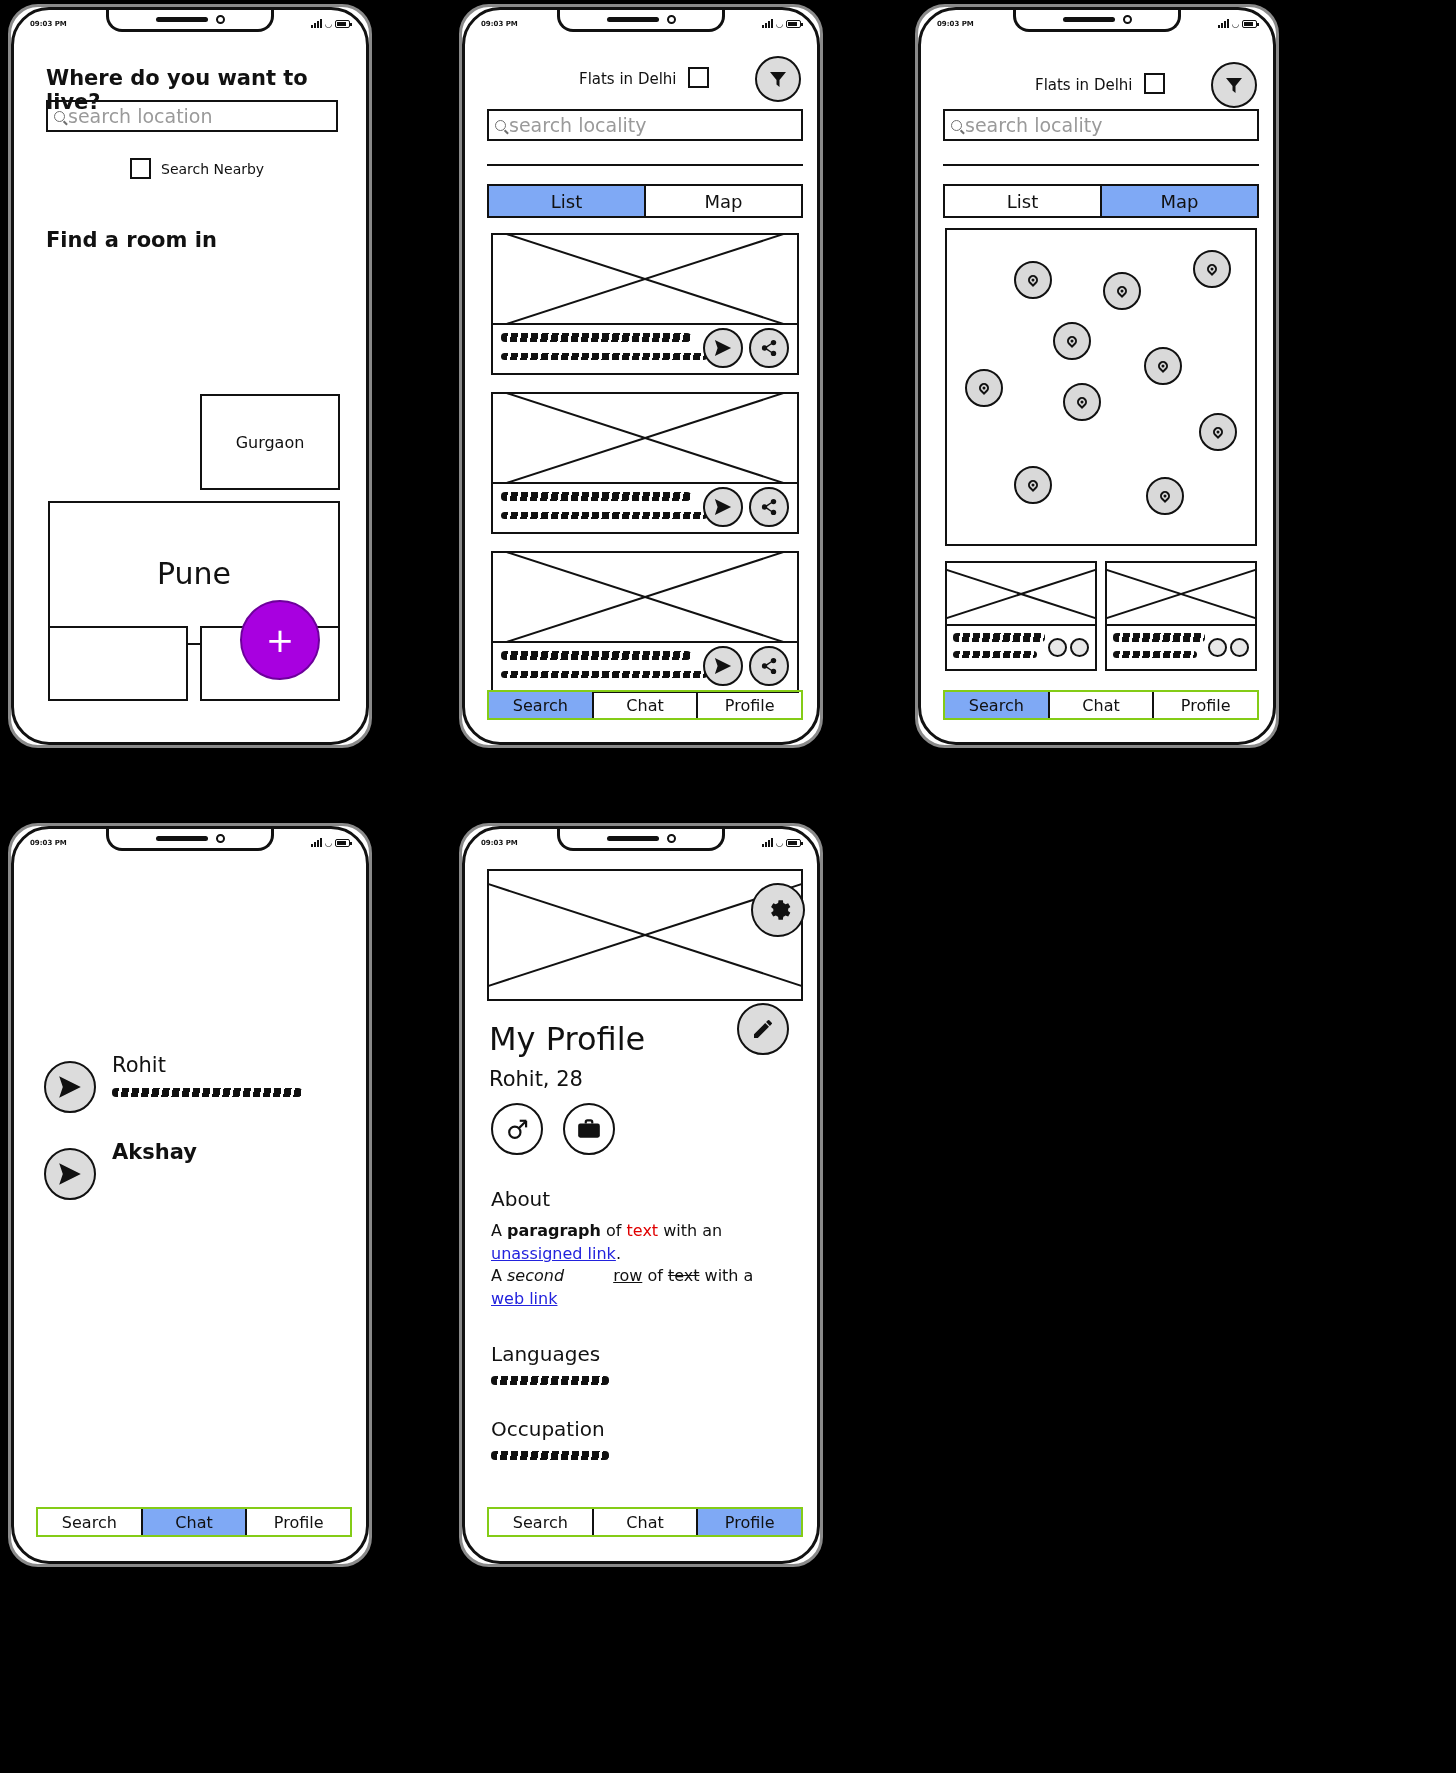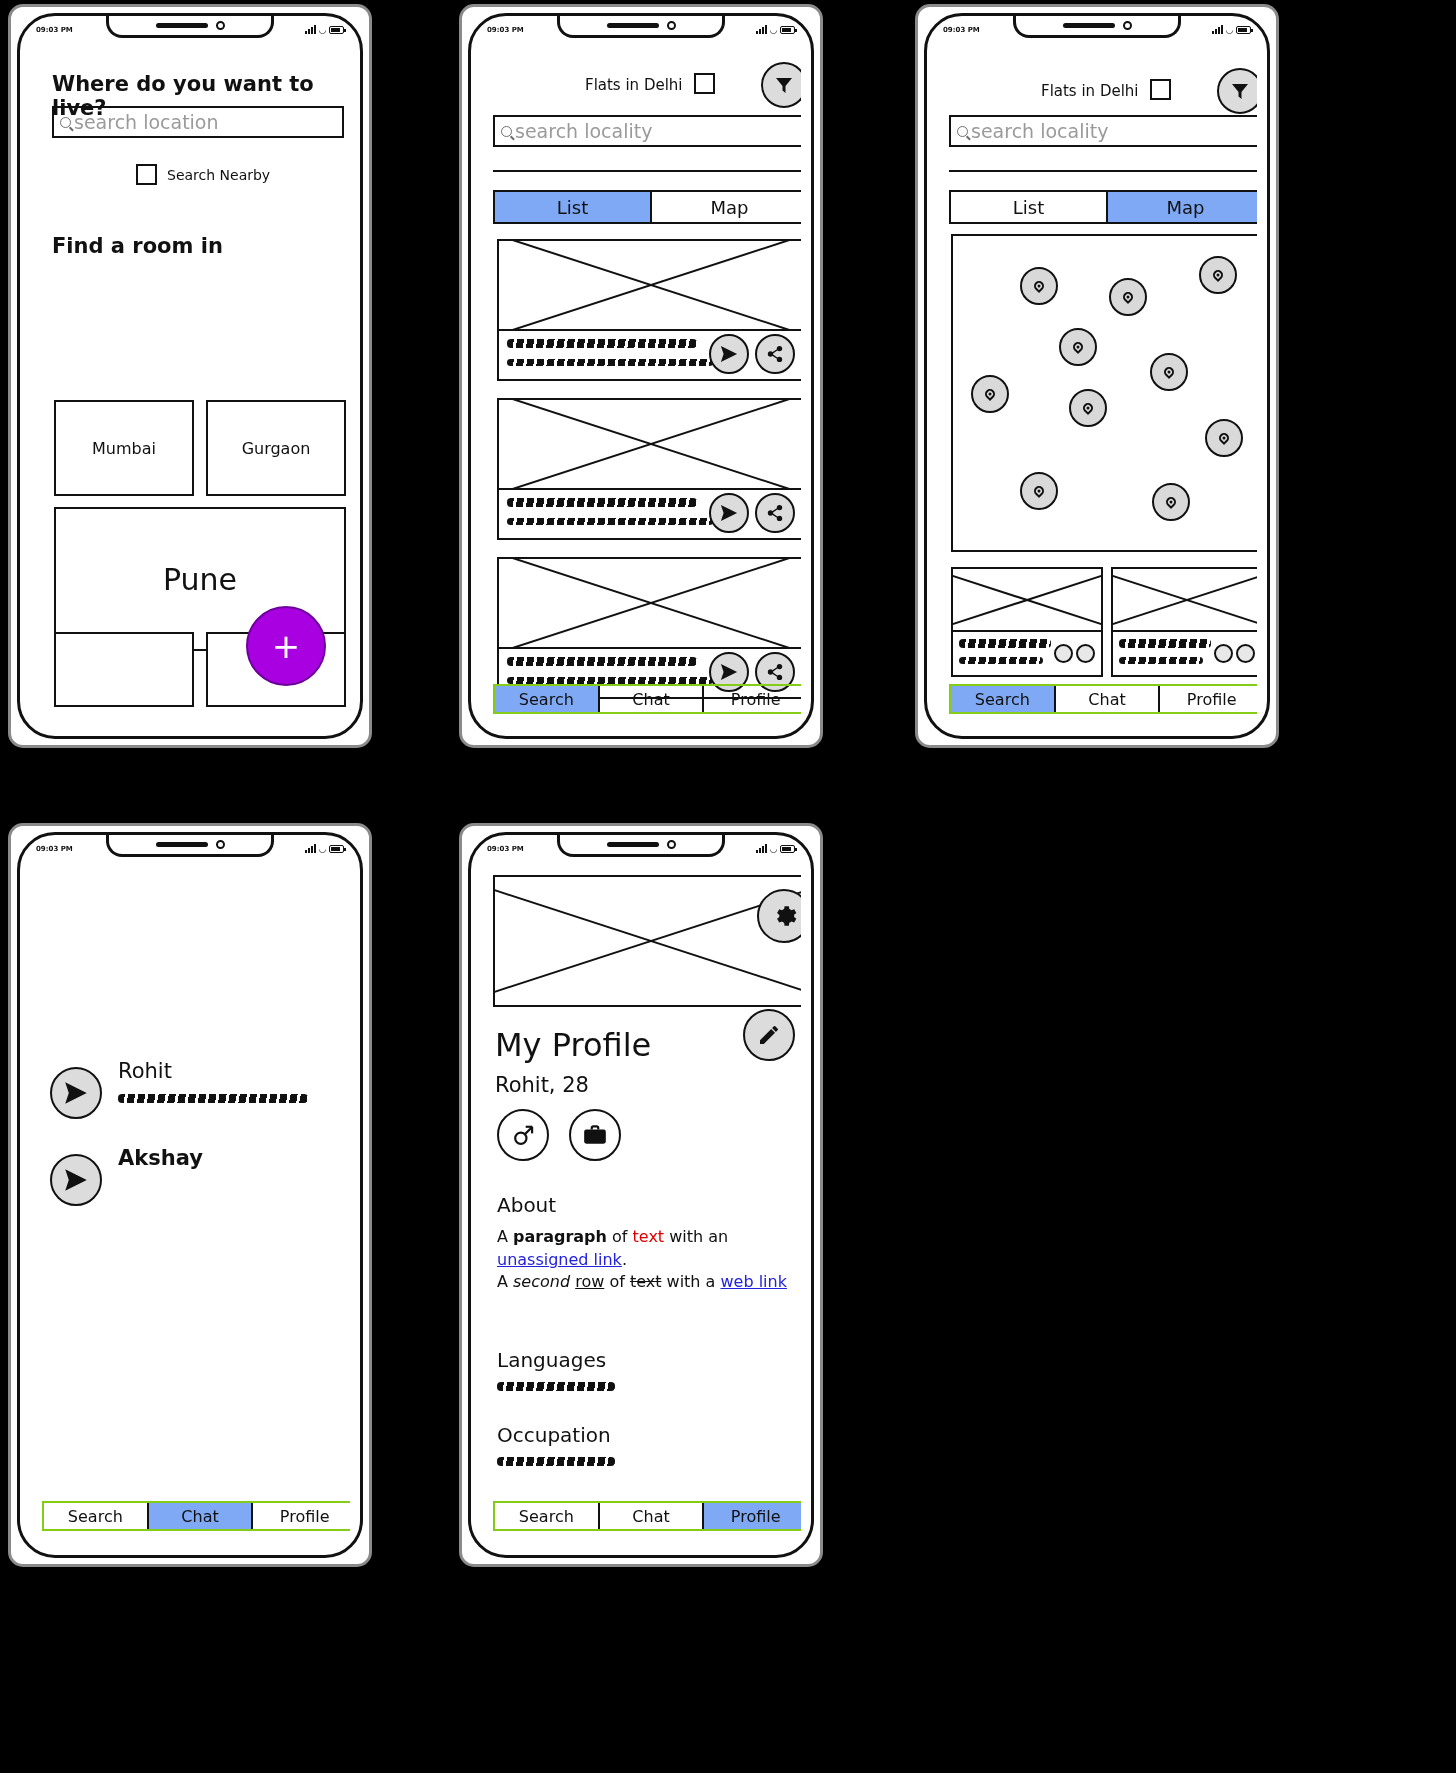--- a/index.html
+++ b/index.html
@@ -18,23 +18,22 @@
     position: relative;
     width: 1456px;
     height: 1773px;
   }
 
   
   .phone {
     position: absolute;
     background: #ffffff;
     border: 3px solid #8a8a8a;
-    border-radius: 15px;
-    box-sizing: border-box;
-    padding: 6px;
+    border-radius: 30px;
+    box-sizing: border-box;
   }
   .phone-inner {
     position: relative;
     width: 100%;
     height: 100%;
     border: 3px solid #111111;
     border-radius: 38px;
     box-sizing: border-box;
     background: #ffffff;
     overflow: hidden;
@@ -297,21 +296,21 @@
 
   .sec-h { font-size: 20px; color: #111111; }
   .prof-title { font-size: 32px; color: #111111; }
   .prof-sub { font-size: 21px; color: #111111; }
   .about-p { font-size: 16px; color: #111111; line-height: 1.42; }
   .about-p b { font-weight: bold; }
   .red { color: #e00000; }
   .lnk { color: #2222dd; text-decoration: underline; }
   .strike { text-decoration: line-through; }
   .ital { font-style: italic; }
-  .und { text-decoration: underline; }
+  .und { text-decoration: underline; margin-left: 44px; }
   .divider { height: 2px; background: #111111; }
 </style>
 </head>
 <body>
 
 <div class="board">
 
   <div class="phone" style="left:8px; top:4px; width:364px; height:744px;">
     <div class="phone-inner">
       <div class="notch">
@@ -343,23 +342,20 @@
         </div>
 
         <div style="position:absolute; left:106px; top:122px; display:flex; align-items:center; gap:10px;">
           <span class="checkbox"></span>
           <span style="font-size:14px;color:#111">Search Nearby</span>
         </div>
 
         <div style="position:absolute; left:22px; top:192px; font-size:21px; font-weight:bold; color:#111">Find a room in</div>
 
 
-        <div class="city-card" style="position:absolute; left:24px; top:358px; width:140px; height:96px;">
-          <span class="city-sm">Mumbai</span>
-        </div>
         <div class="city-card" style="position:absolute; left:176px; top:358px; width:140px; height:96px;">
           <span class="city-sm">Gurgaon</span>
         </div>
 
         <div class="city-card" style="position:absolute; left:24px; top:465px; width:292px; height:144px;">
           <span class="city-big">Pune</span>
         </div>
 
         <div class="city-card" style="position:absolute; left:24px; top:590px; width:140px; height:75px;">
           <span class="city-sm"></span>

